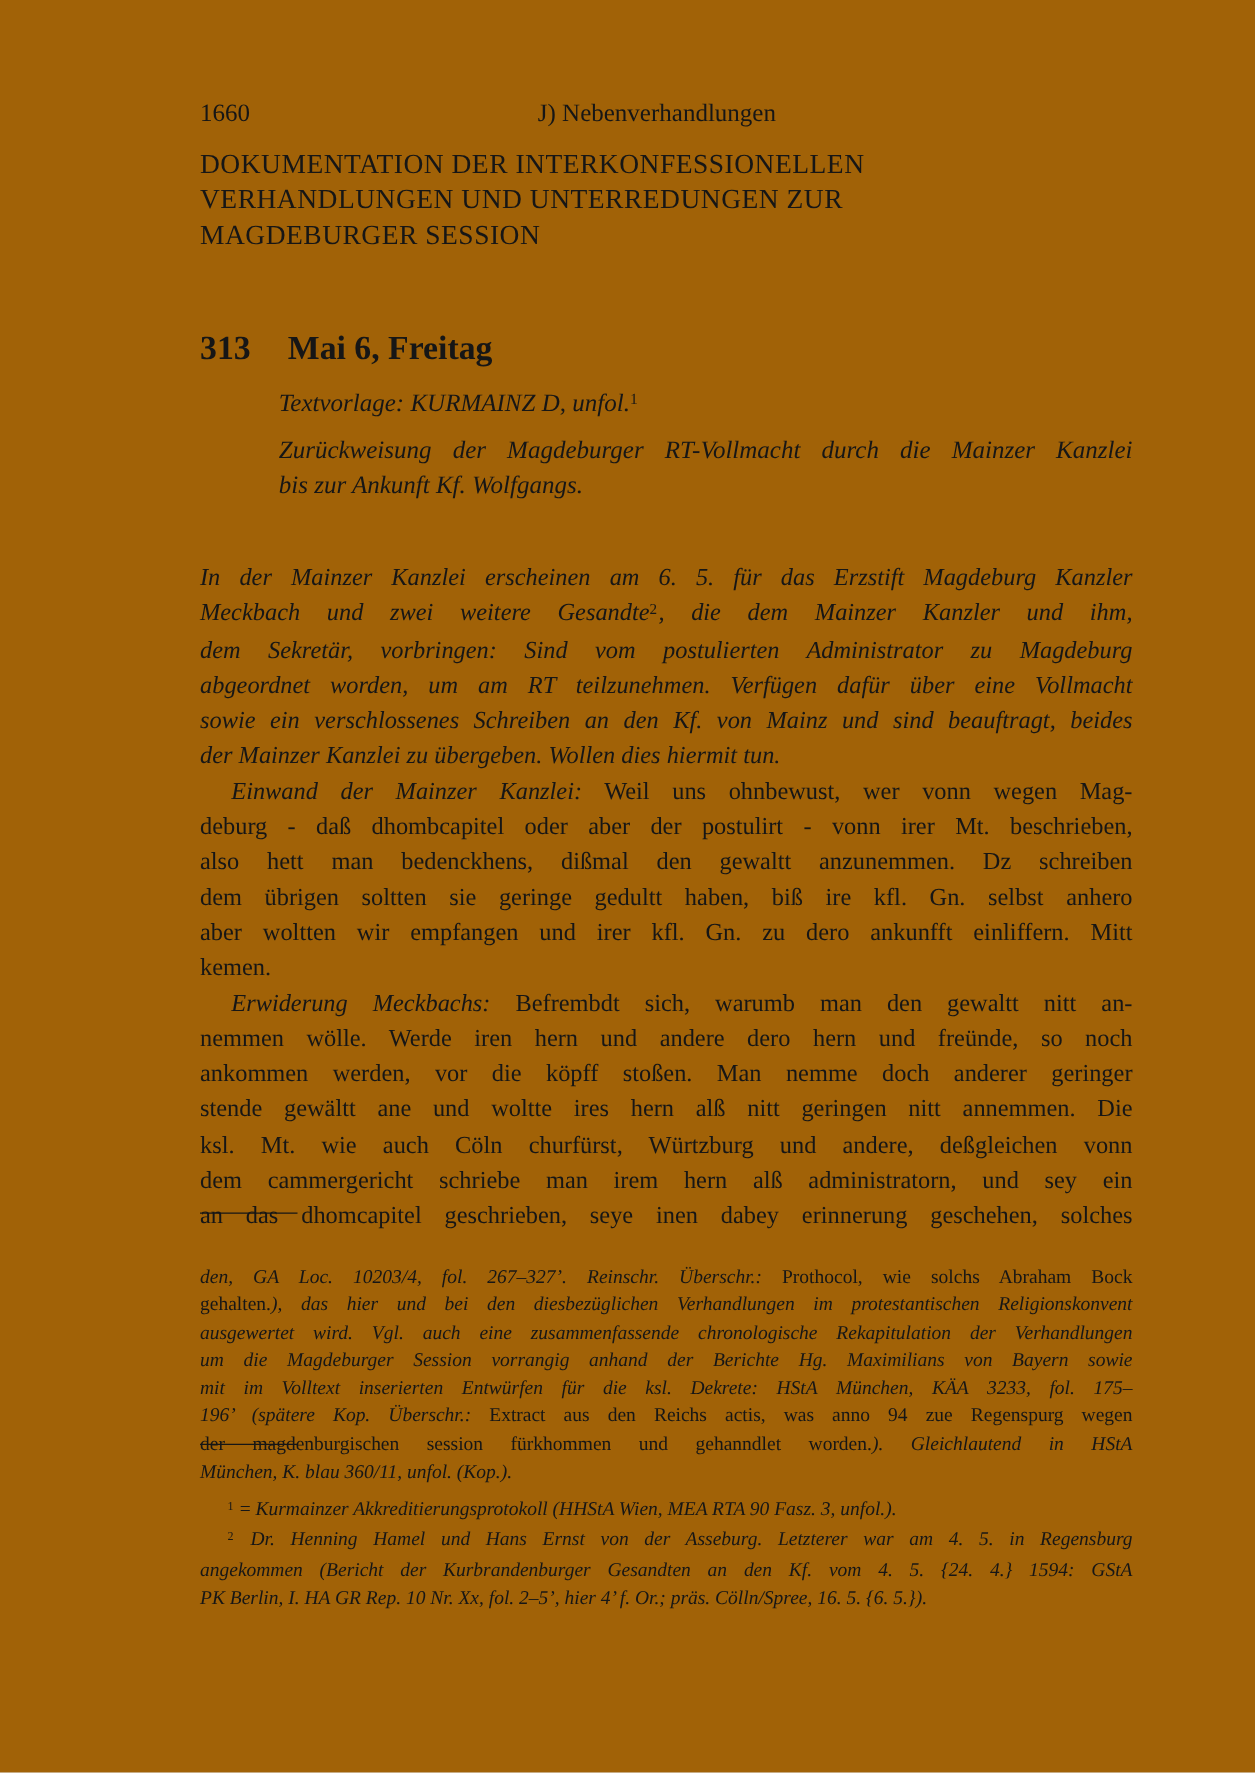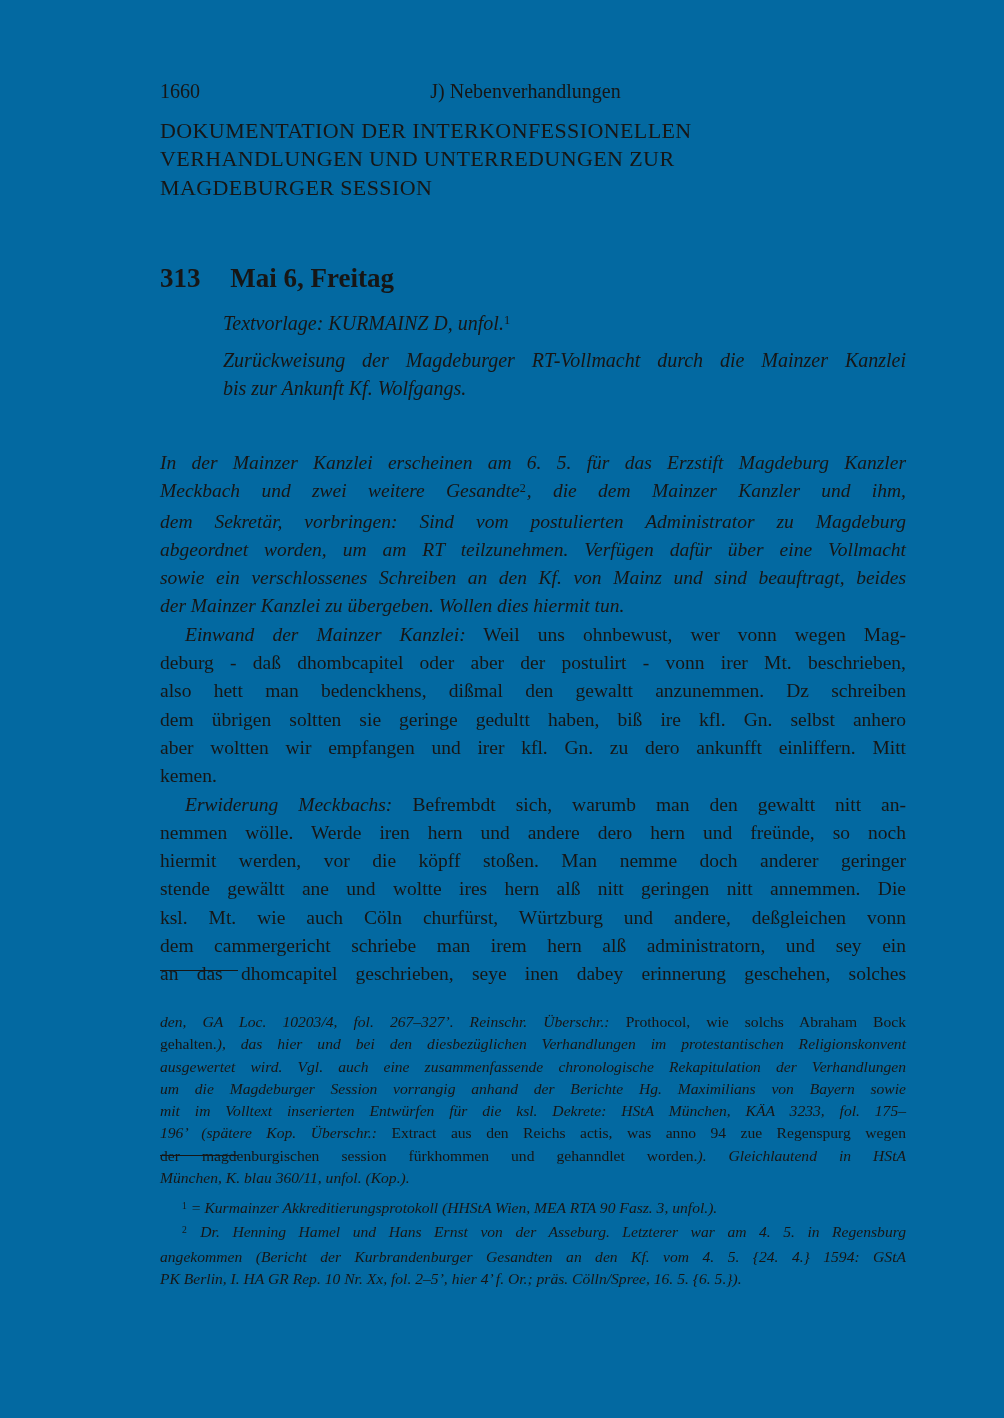--- a/index.html
+++ b/index.html
@@ -1,21 +1,21 @@
 <!DOCTYPE html>
 <html><head>
 <meta charset="utf-8">
 <style>
   html, body { margin: 0; padding: 0; background: #e8e8e8; }
   .page {
     position: relative;
     width: 1004px;
     height: 1418px;
     margin: 0 auto;
-    background: #0369a1;
+    background: #a16207;
     font-family: "Liberation Serif", serif;
     color: #161616;
     overflow: hidden;
   }
   .abs { position: absolute; left: 160px; width: 746px; }
 
   
   .header-row { top: 80px; font-size: 20px; }
   .page-number { position: absolute; left: 0; top: 0; }
   .running-head { position: absolute; left: 0; right: 15px; text-align: center; }
@@ -109,21 +109,21 @@
         <div class="line first-indent"><span class="run-i">Einwand der Mainzer Kanzlei:</span><span class="run-r"> Weil uns ohnbewust, wer vonn wegen Mag-</span></div>
         <div class="line"><span class="run-r">deburg - daß dhombcapitel oder aber der postulirt - vonn irer Mt. beschrieben,</span></div>
         <div class="line"><span class="run-r">also hett man bedenckhens, dißmal den gewaltt anzunemmen. Dz schreiben</span></div>
         <div class="line"><span class="run-r">dem übrigen soltten sie geringe gedultt haben, biß ire kfl. Gn. selbst anhero</span></div>
         <div class="line"><span class="run-r">aber woltten wir empfangen und irer kfl. Gn. zu dero ankunfft einliffern. Mitt</span></div>
         <div class="line last"><span class="run-r">kemen.</span></div>
       </div>
     <div class="para">
         <div class="line first-indent"><span class="run-i">Erwiderung Meckbachs:</span><span class="run-r"> Befrembdt sich, warumb man den gewaltt nitt an-</span></div>
         <div class="line"><span class="run-r">nemmen wölle. Werde iren hern und andere dero hern und freünde, so noch</span></div>
-        <div class="line"><span class="run-r">hiermit werden, vor die köpff stoßen. Man nemme doch anderer geringer</span></div>
+        <div class="line"><span class="run-r">ankommen werden, vor die köpff stoßen. Man nemme doch anderer geringer</span></div>
         <div class="line"><span class="run-r">stende gewältt ane und woltte ires hern alß nitt geringen nitt annemmen. Die</span></div>
         <div class="line"><span class="run-r">ksl. Mt. wie auch Cöln churfürst, Würtzburg und andere, deßgleichen vonn</span></div>
         <div class="line"><span class="run-r">dem cammergericht schriebe man irem hern alß administratorn, und sey ein</span></div>
         <div class="line"><span class="run-r">an das dhomcapitel geschrieben, seye inen dabey erinnerung geschehen, solches</span></div>
       </div>
   </div>
 
   <div class="fn-rule fn-rule-1"></div>
 
   <div class="abs fn fn-continuation">

